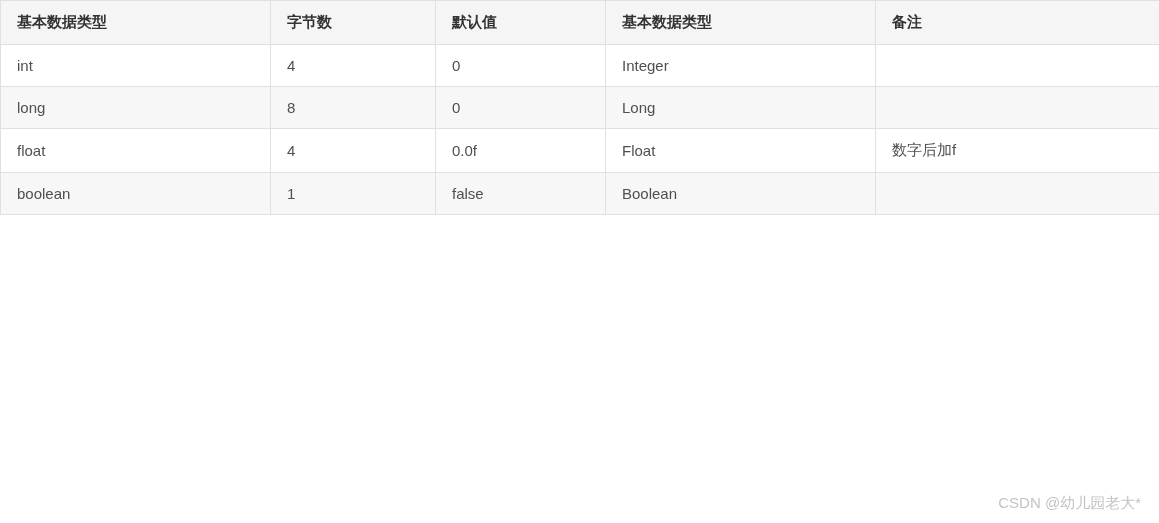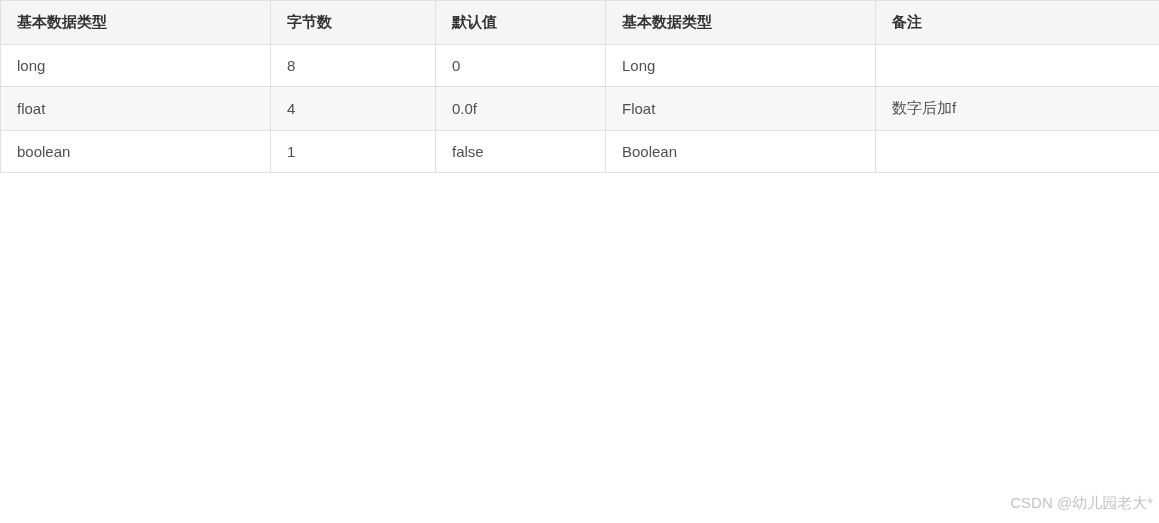--- a/index.html
+++ b/index.html
@@ -38,21 +38,21 @@
     tbody tr:nth-child(odd) td {
       background: #ffffff;
     }
     col.col-1 { width: 270px; }
     col.col-2 { width: 165px; }
     col.col-3 { width: 170px; }
     col.col-4 { width: 270px; }
     col.col-5 { width: 284px; }
     .watermark {
       position: absolute;
-      right: 6px;
+      right: 18px;
       bottom: 10px;
       font-size: 15px;
       color: rgba(120,120,120,0.45);
       pointer-events: none;
       margin-top: 48px;
     }
   </style>
 </head>
 <body>
 
@@ -68,20 +68,27 @@
     <tr>
       <th>基本数据类型</th>
       <th>字节数</th>
       <th>默认值</th>
       <th>基本数据类型</th>
       <th>备注</th>
     </tr>
   </thead>
   <tbody>
     <tr>
+      <td>int</td>
+      <td>4</td>
+      <td>0</td>
+      <td>Integer</td>
+      <td></td>
+    </tr>
+    <tr>
       <td>long</td>
       <td>8</td>
       <td>0</td>
       <td>Long</td>
       <td></td>
     </tr>
     <tr>
       <td>float</td>
       <td>4</td>
       <td>0.0f</td>

